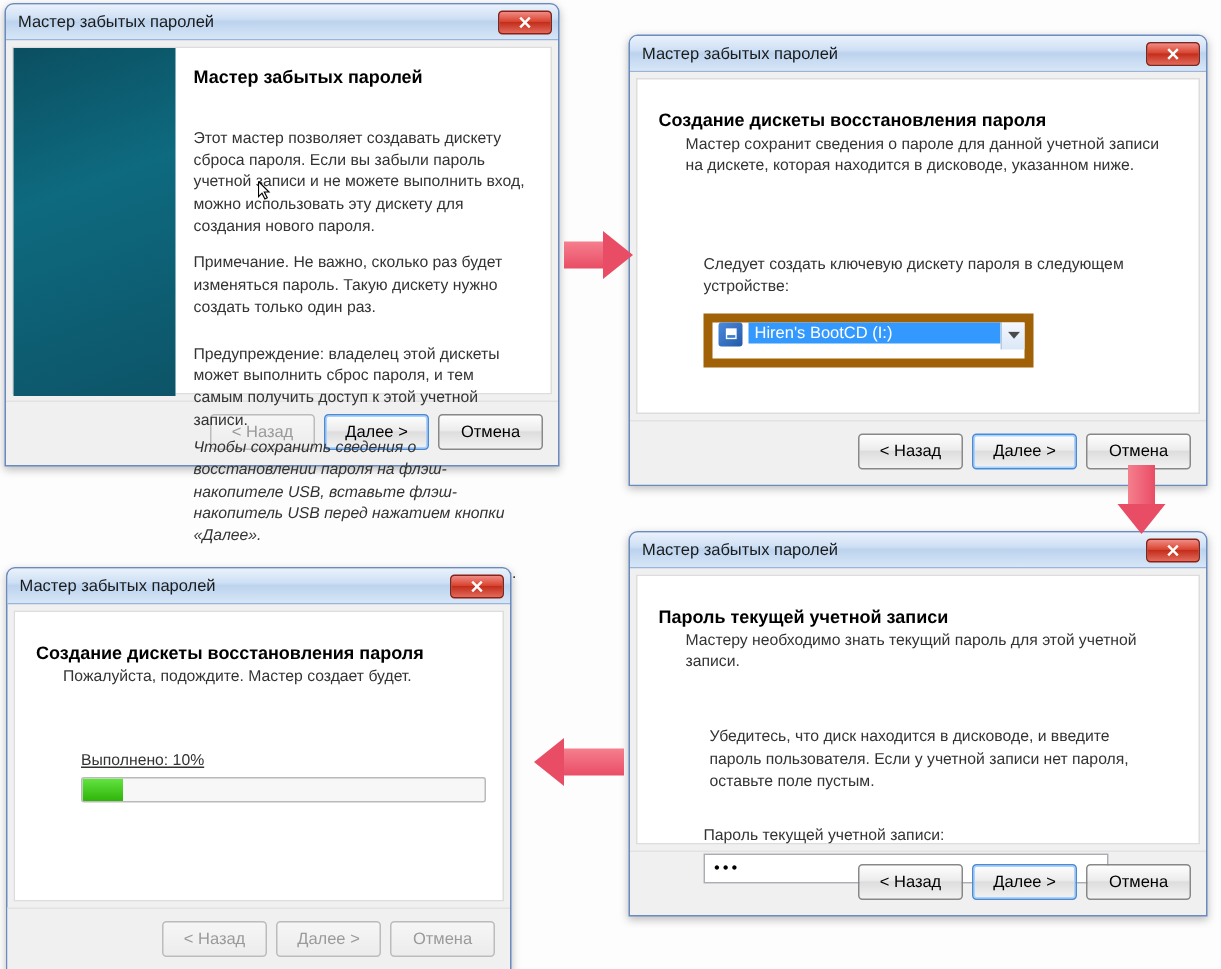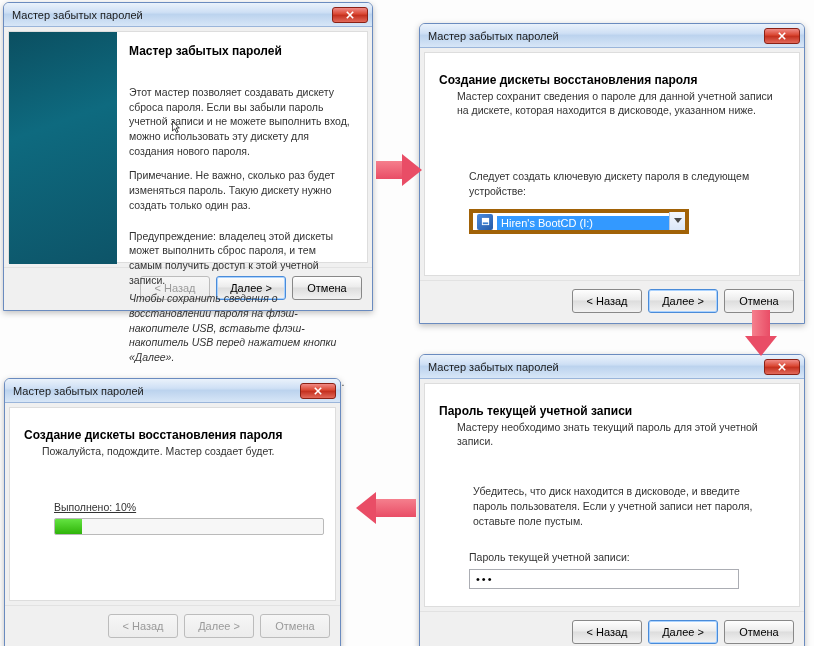--- a/index.html
+++ b/index.html
@@ -103,24 +103,24 @@
   
   .sidepanel {
     position: absolute;
     left: 0; top: 0;
     width: 108px;
     background: linear-gradient(160deg,#0b4f61,#0e6a7f 40%,#0d5468);
   }
   .d1content { padding-left: 120px; }
   .combo {
     display:flex;
-    border:4px solid #a16207;
-    height:25px;
+    border:6px solid #a16207;
+    height:36px;
     width:220px;
-    align-items:flex-end;
+    align-items:flex-start;
     background:#fff;
   }
   .combo .icon {
     width:16px;height:16px;margin:0 4px;
     background: linear-gradient(135deg,#4a8adf,#245aa6);
     border-radius:2px;
     display:flex;align-items:center;justify-content:center;
   }
   .combo .icon svg{width:9px;height:9px;}
   .combo .sel {
@@ -272,21 +272,21 @@
 <div class="dialog" style="left:419px; top:354px; width:386px;">
   <div class="titlebar">
     <span class="title">Мастер забытых паролей</span>
     <div class="closebox">
       <svg viewBox="0 0 10 10">
           <line x1="1" y1="1" x2="9" y2="9"></line>
           <line x1="9" y1="1" x2="1" y2="9"></line>
         </svg>
     </div>
   </div>
-  <div class="content" style="height:224px;">
+  <div class="content" style="height:180px;">
     <h2 class="hdr">Пароль текущей учетной записи</h2>
     <p class="sub">Мастеру необходимо знать текущий пароль для этой учетной записи.</p>
     <div style="height:30px;"></div>
     <p class="para" style="margin-left:34px; width:300px;">Убедитесь, что диск находится в дисководе, и введите пароль пользователя. Если у учетной записи нет пароля, оставьте поле пустым.</p>
     <div style="height:12px;"></div>
     <p class="para" style="margin-left:30px; margin-bottom:4px;">Пароль текущей учетной записи:</p>
     <input class="pw" type="password" style="margin-left: 30px;" value="●●●">
   </div>
   <div class="footer">
     <button class="win">&lt; Назад</button>

